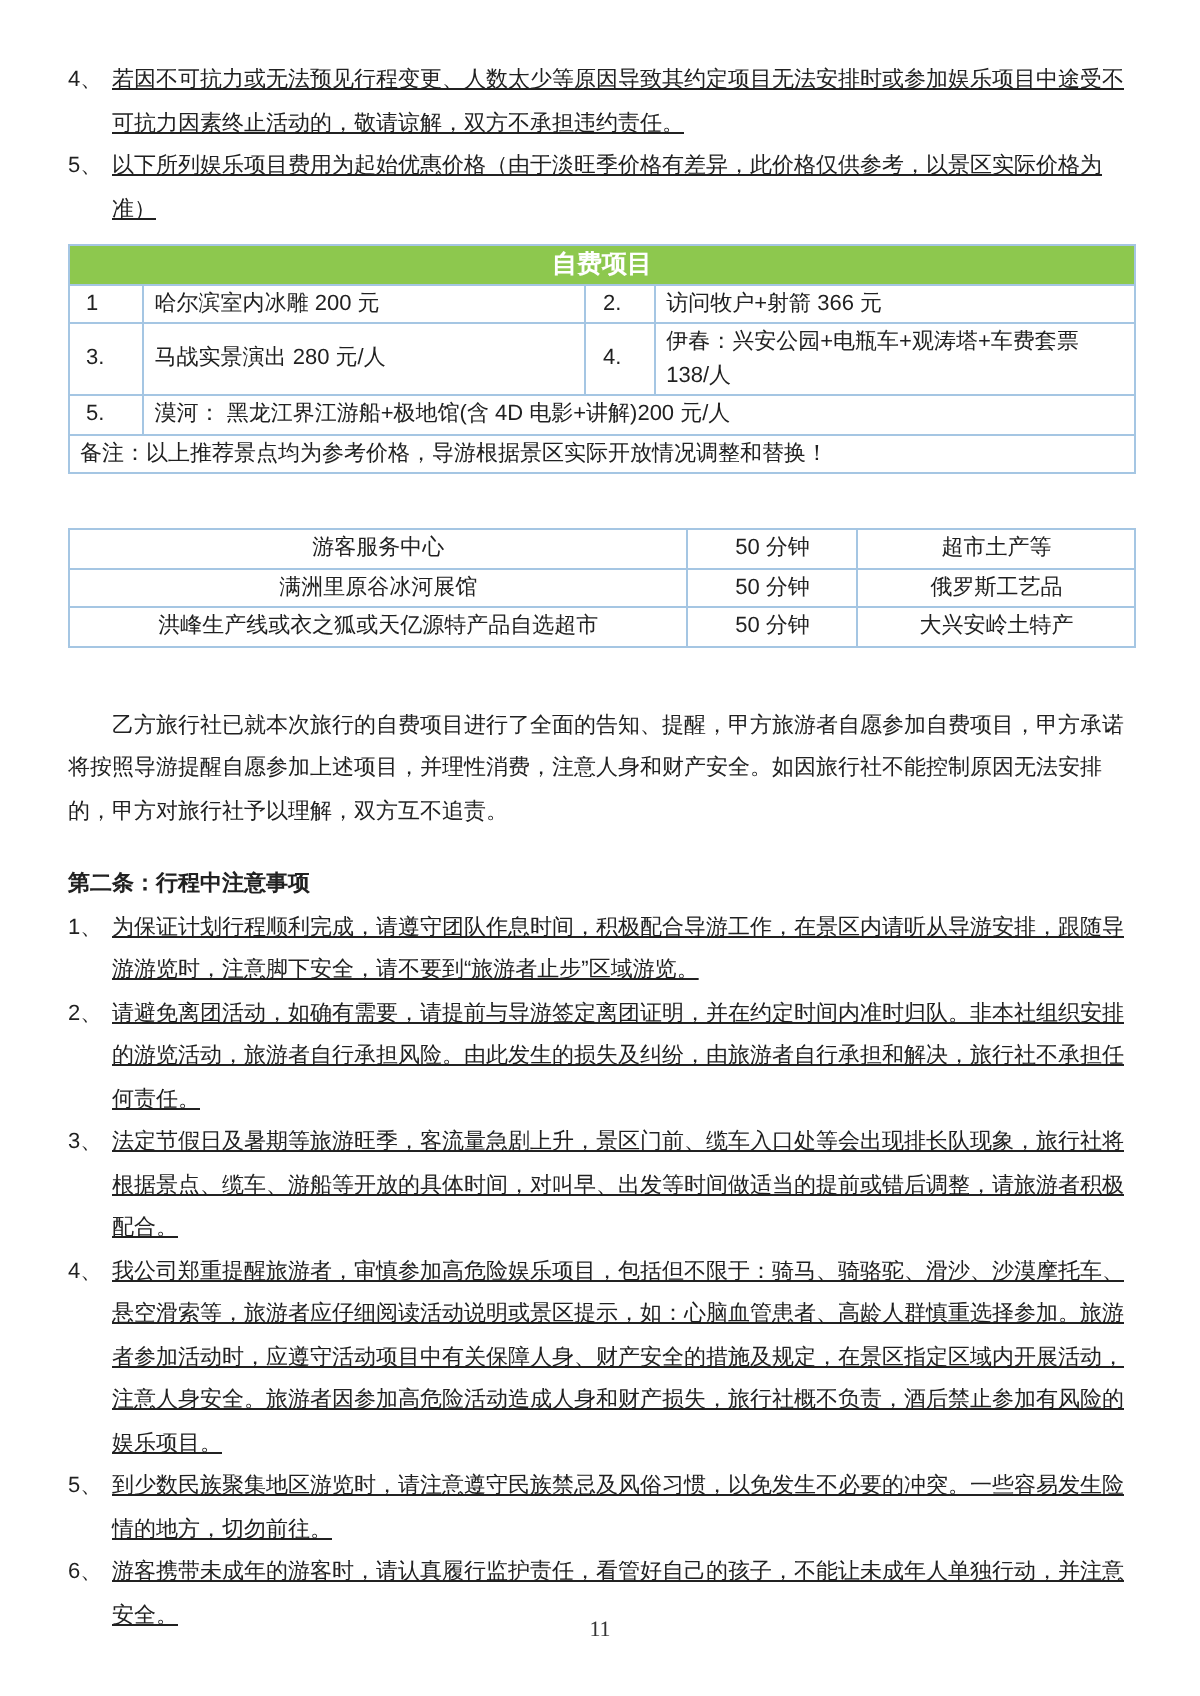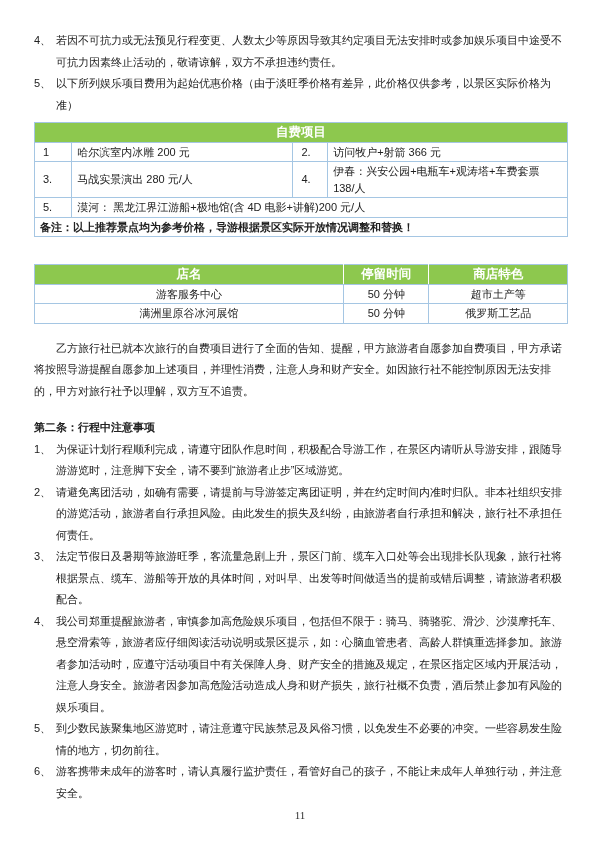--- a/index.html
+++ b/index.html
@@ -15,21 +15,21 @@
   .page{
     box-sizing:border-box;
     width:600px;height:848px;
     padding:30px 32px 0 34px;
     position:relative;
   }
   
   .hlist{margin:0;padding:0;}
   .hitem{display:flex;align-items:flex-start;}
   .hitem .num{flex:0 0 22px;}
-  .hitem .txt{flex:1;}
+  .hitem .txt{flex:1;text-decoration:underline;}
   
   table{border-collapse:collapse;width:100%;table-layout:fixed;}
   td,th{
     border:1px solid #a5c6e3;
     padding:1px 5px;
     line-height:16.5px;
     font-weight:normal;
     vertical-align:middle;
   }
   .green-head{
@@ -37,26 +37,26 @@
     color:#ffffff;
     font-weight:bold;
     text-align:center;
     font-size:12.5px;
     border-left-color:#ffffff;border-right-color:#ffffff;
   }
   table .green-head:first-child{border-left-color:#a5c6e3;}
   table .green-head:last-child{border-right-color:#a5c6e3;}
   .fee-table{margin-top:6px;}
   .fee-table td.no{text-align:left;padding-left:8px;}
-  .fee-table td.note-cell{font-weight:bold;}
+  .fee-table td.note-cell{font-weight:normal;}
   .shop-table{margin-top:27px;}
   .shop-table td{text-align:center;}
   .para{margin:0;}
   .indent2{text-indent:2em;}
-  .gap-l{margin-top:14px;}
+  .gap-l{margin-top:29px;}
   .gap-m{margin-top:15px;}
   b,.bold{font-weight:bold;}
   .page-num{
     position:absolute;
     bottom:22px;left:0;right:0;
     text-align:center;
     font-family:"Liberation Serif","DejaVu Serif",serif;
     font-size:11px;
     color:#333;
   }
@@ -111,33 +111,33 @@
   </table>
 
   <table class="shop-table">
     <colgroup>
       <col style="width:58%">
         <col style="width:16%">
         <col style="width:26%">
     </colgroup>
     <tbody>
       <tr>
-        <td class="green-head">店名</td>
-        <td class="green-head">停留时间</td>
-        <td class="green-head">商店特色</td>
-      </tr>
-      <tr>
         <td>游客服务中心</td>
         <td>50 分钟</td>
         <td>超市土产等</td>
       </tr>
       <tr>
         <td>满洲里原谷冰河展馆</td>
         <td>50 分钟</td>
         <td>俄罗斯工艺品</td>
+      </tr>
+      <tr>
+        <td>洪峰生产线或衣之狐或天亿源特产品自选超市</td>
+        <td>50 分钟</td>
+        <td>大兴安岭土特产</td>
       </tr>
     </tbody>
   </table>
 
   <p class="para indent2 gap-l">乙方旅行社已就本次旅行的自费项目进行了全面的告知、提醒，甲方旅游者自愿参加自费项目，甲方承诺将按照导游提醒自愿参加上述项目，并理性消费，注意人身和财产安全。如因旅行社不能控制原因无法安排的，甲方对旅行社予以理解，双方互不追责。</p>
 
   <div class="bold gap-m">第二条：行程中注意事项</div>
   <div class="hlist">
     <div class="hitem">
       <span class="num">1、</span>

